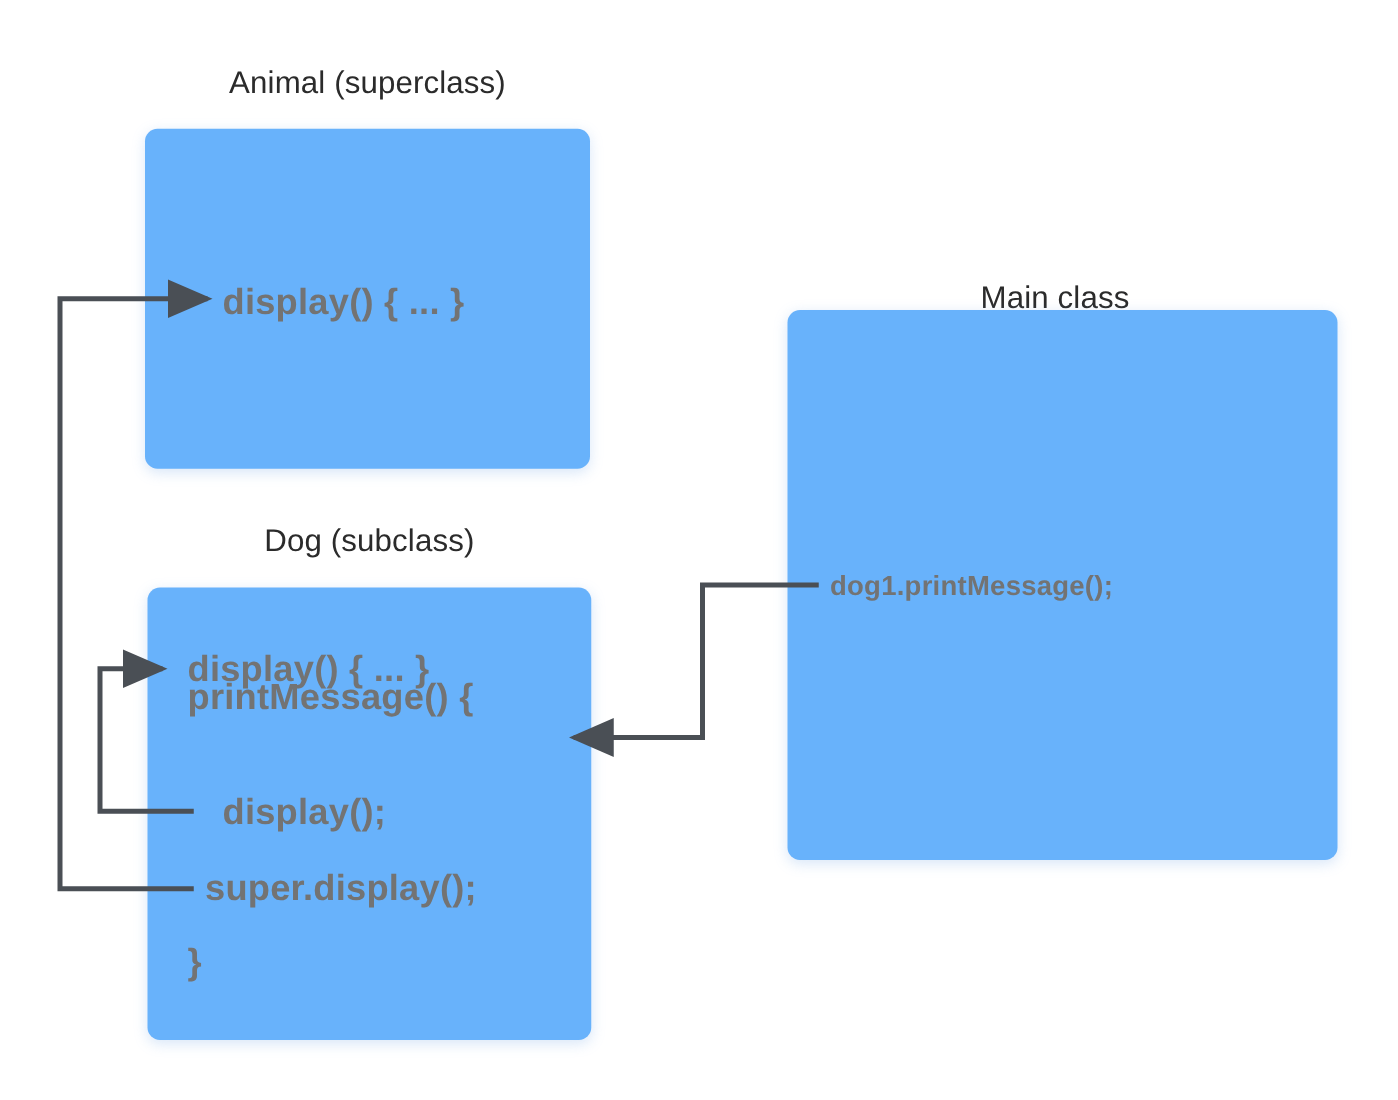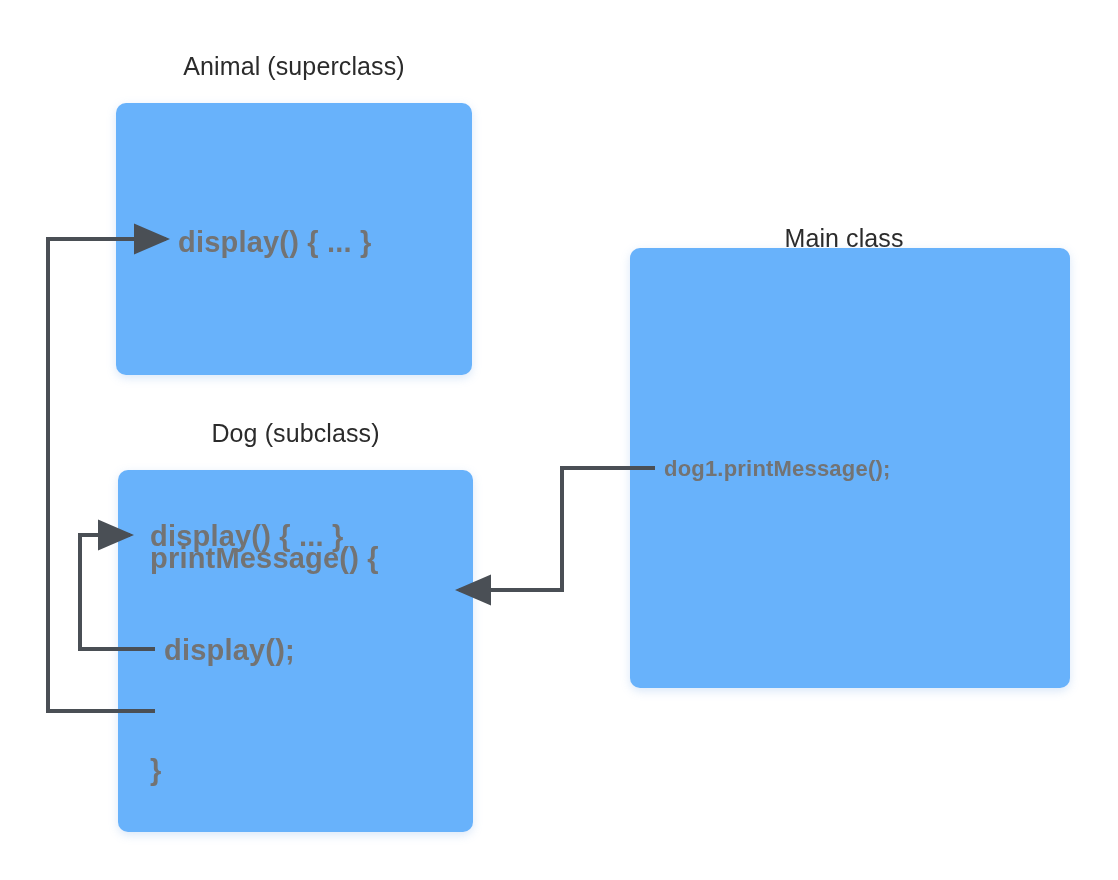--- a/index.html
+++ b/index.html
@@ -53,21 +53,21 @@
     letter-spacing: 0.2px;
   }
   .code-indent { text-indent: 14px; }
 
   
   .al-1 { left: 178px; top: 228px; }
 
   
   .dl-1 { left: 150px; top: 522px; }
   .dl-2 { left: 150px; top: 544px; }
-  .dl-3 { left: 150px; top: 636px; }
+  .dl-3 { left: 164px; top: 636px; }
   .dl-4 { left: 150px; top: 697px; }
   .dl-5 { left: 150px; top: 756px; }
 
   
   .ml-1 { left: 664px; top: 458px; font-size: 22px; }
 
   
   #connectors {
     position: absolute;
     left: 0; top: 0;
@@ -92,20 +92,21 @@
   <div class="caption cap-dog">Dog (subclass)</div>
   <div class="caption cap-main">Main class</div>
 
   <div class="class-box box-animal"></div>
   <div class="code-line al-1">display() { ... }</div>
 
   <div class="class-box box-dog"></div>
   <div class="code-line dl-1">display() { ... }</div>
   <div class="code-line dl-2">printMessage() {</div>
   <div class="code-line dl-3 code-indent">display();</div>
+  <div class="code-line dl-4 code-indent">super.display();</div>
   <div class="code-line dl-5">}</div>
 
   <div class="class-box box-main"></div>
   <div class="code-line ml-1">dog1.printMessage();</div>
 
   <svg id="connectors" viewBox="0 0 1118 880">
     <defs>
       <marker id="arrowhead" markerWidth="9" markerHeight="9" refX="8" refY="4.5" orient="auto" markerUnits="strokeWidth">
         <path d="M0,0.6 L9,4.5 L0,8.4 z" fill="#4a4f55"></path>
       </marker>

